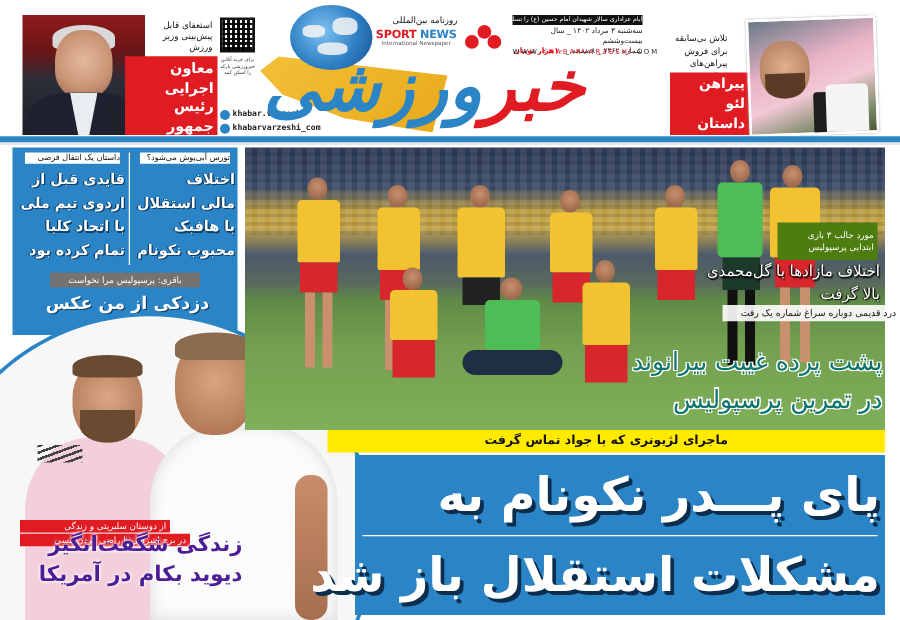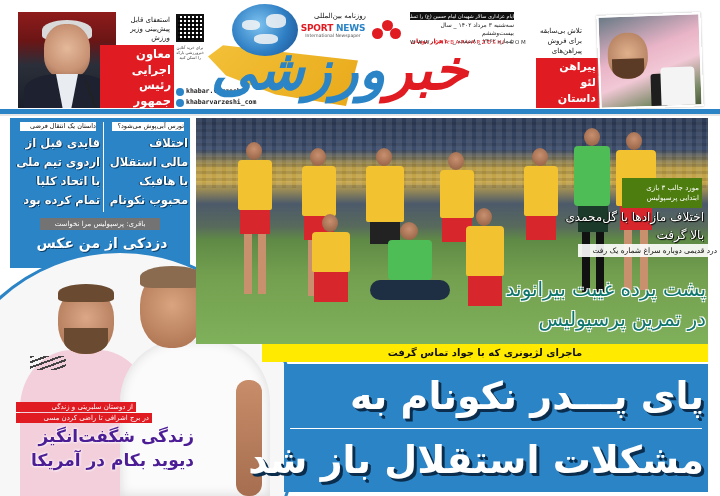--- a/index.html
+++ b/index.html
@@ -87,21 +87,21 @@
   .beckham-head { left: 140px; top: 270px; width: 64px; height: 78px; border-radius: 45%; background: radial-gradient(circle at 50% 45%, #d9a47f, #a86d4c); }
   .beckham-hair { left: 140px; top: 266px; width: 64px; height: 22px; border-radius: 50% 50% 20% 20%; background: #8a6b4f; }
   .beckham-body { left: 120px; top: 340px; width: 150px; height: 156px; border-radius: 40% 40% 0 0; background: #fbfbfb; box-shadow: inset 0 0 12px #d8d8d8; }
   .beckham-arm { left: 236px; top: 380px; width: 26px; height: 116px; border-radius: 12px; background: linear-gradient(180deg,#c88d6a,#a66e4f); }
   .messi-head { left: 58px; top: 288px; width: 56px; height: 66px; border-radius: 45%; background: radial-gradient(circle at 50% 45%, #dba786, #a46c4c); }
   .messi-hair { left: 58px; top: 284px; width: 56px; height: 18px; border-radius: 50% 50% 20% 20%; background: #6a4a30; }
   .messi-beard { left: 64px; top: 328px; width: 44px; height: 26px; border-radius: 0 0 50% 50%; background: #6a4a30; }
   .messi-body { left: 20px; top: 350px; width: 130px; height: 146px; border-radius: 40% 40% 0 0; background: #f3cfdc; }
   .messi-stripes { left: 30px; top: 356px; width: 36px; height: 14px; background: repeating-linear-gradient(160deg,#444 0 2px, transparent 2px 5px); }
 
-  .celeb-red { background:#e11b22; color:#fff; font-size: 7px; line-height: 10px; padding: 0 3px; text-align:right; }
+  .celeb-red { background:#e11b22; color:#fff; font-size: 7px; line-height: 10px; padding: 0 3px; text-align:right;margin-top:14px; }
   .cr-1 { left: 16px; top: 402px; width: 120px; }
   .cr-2 { left: 16px; top: 413px; width: 136px; }
   .celeb-head { left: 14px; top: 424px; width: 180px; color: #4c1d95; font-size: 17px; font-weight: bold; line-height: 24px; text-align: right;
     text-shadow: 0 0 3px #fff, 0 0 3px #fff; }
 
   
   .main-photo { left: 196px; top: 118px; width: 512px; height: 226px; overflow: hidden;
     background: linear-gradient(180deg, #2c3a55 0%, #3c4c6a 14%, #b89b45 22%, #c9a84a 28%, #4c5a6a 38%, #586a5c 48%, #5f8a46 54%, #73a04f 70%, #7fb05a 100%); }
   .seats { position:absolute; left:0; top: 0; width: 100%; height: 70px;
     background: repeating-linear-gradient(90deg, rgba(255,255,255,.08) 0 6px, transparent 6px 10px),

